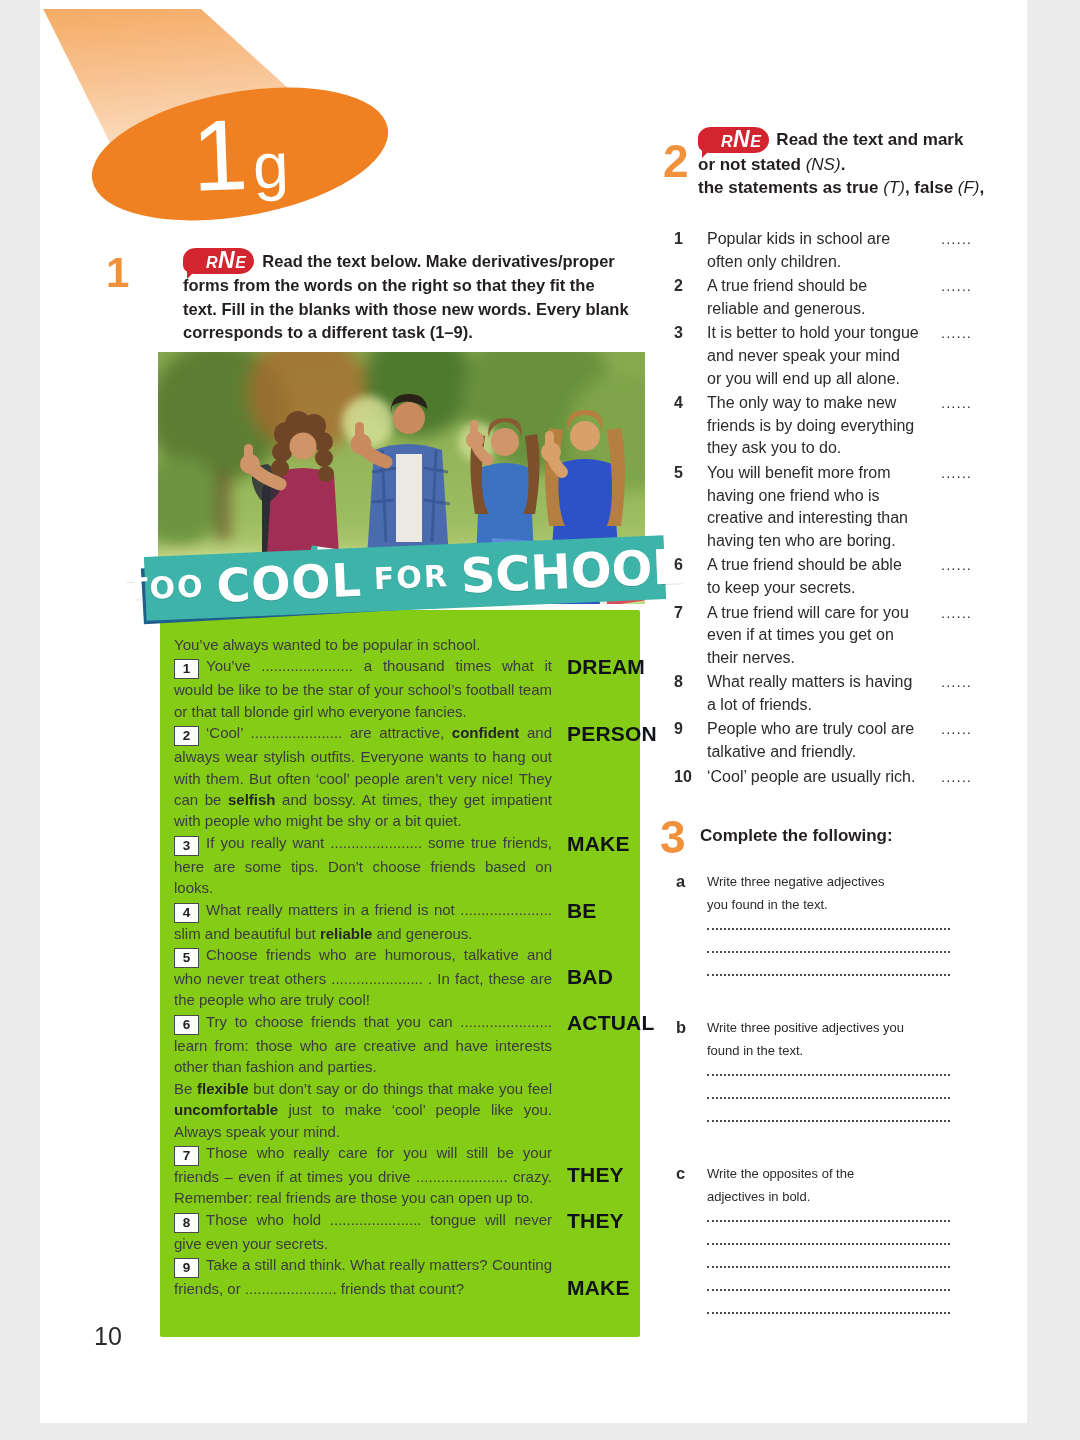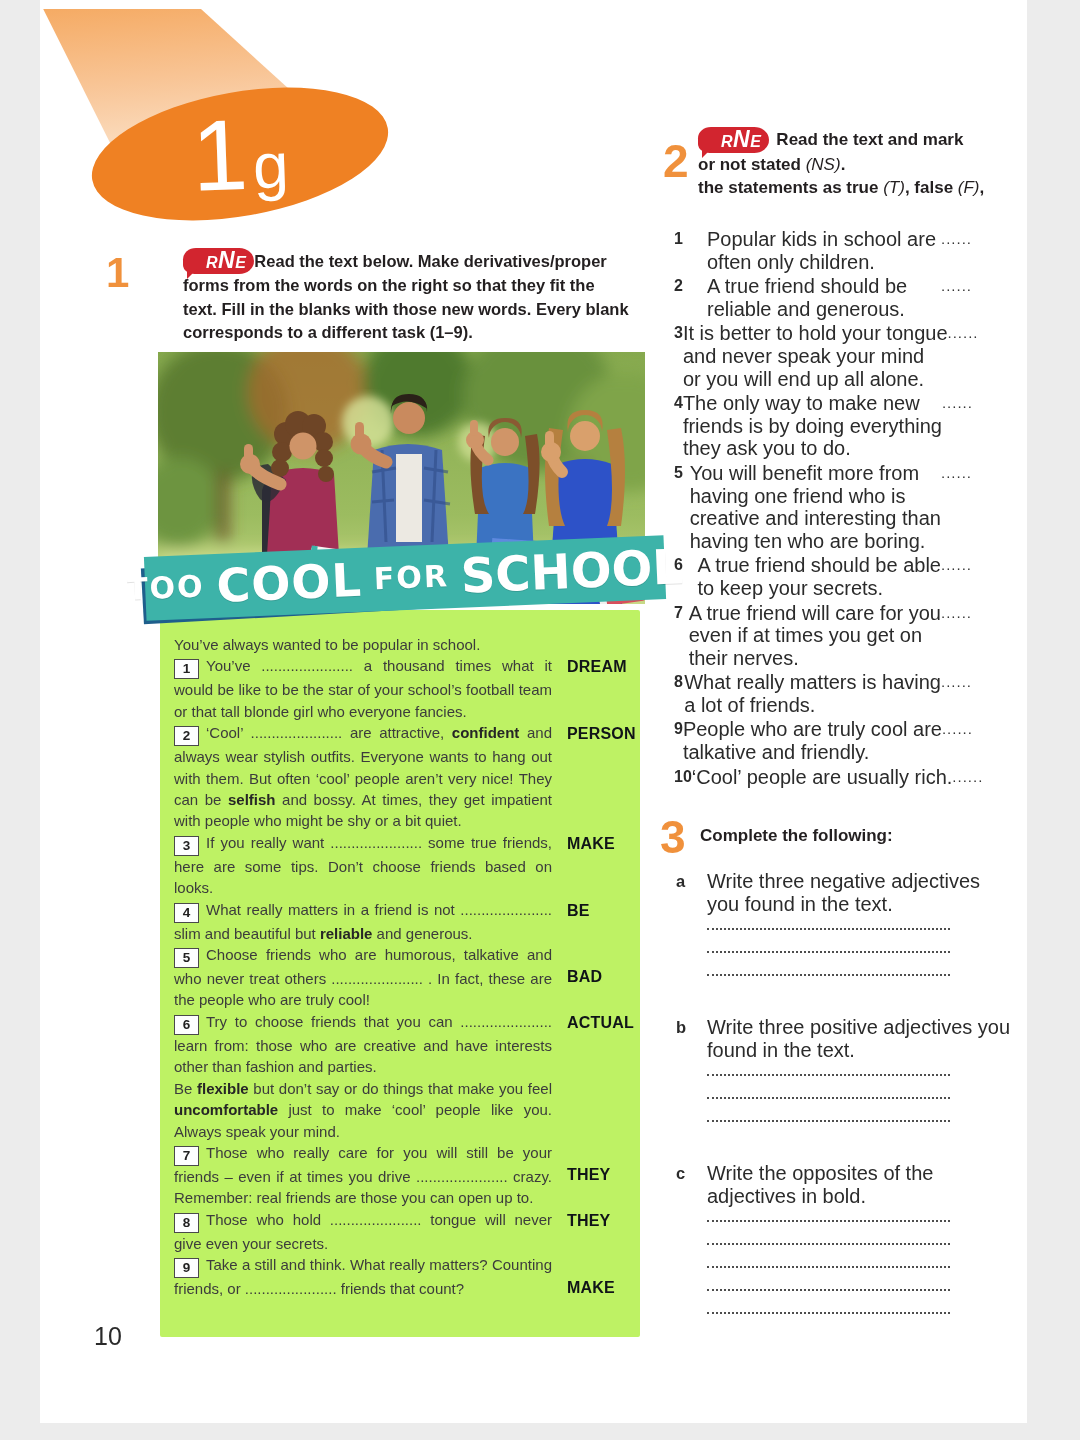--- a/index.html
+++ b/index.html
@@ -50,21 +50,21 @@
 
   .task-num{position:absolute;color:#f0913c;font-weight:bold;line-height:1;}
 
   
   .t1-num{left:66px;top:252px;font-size:42px;}
   .t1-head{
     position:absolute;left:143px;top:250px;width:470px;
     font-size:16.5px;font-weight:bold;color:#231f20;line-height:23.5px;
   }
   .t1-head .line{white-space:nowrap;}
-  .t1-head .rne{margin-top:-3px;}
+  .t1-head .rne{margin-right:8px;margin-top:-3px;}
 
   
   .photo{position:absolute;left:118px;top:352px;width:487px;height:252px;overflow:hidden;z-index:1;}
   .photo svg{display:block;}
 
   
   .banner{position:absolute;left:102px;top:540px;width:520px;height:86px;z-index:3;}
   .banner .navy{
     position:absolute;left:0;top:14px;width:99%;height:56px;background:#1f5f8c;
     transform:rotate(-3.2deg);
@@ -76,67 +76,67 @@
     color:#fff;font-weight:900;font-family:"DejaVu Sans",sans-serif;
   }
   .bw{line-height:1;text-shadow:0 1px 0 rgba(0,0,0,.12);}
   .bw.s1{font-size:30px;letter-spacing:2px;}
   .bw.s2{font-size:46px;letter-spacing:1px;}
   .bw.s3{font-size:48px;letter-spacing:0px;}
 
   
   .mint{
     position:absolute;left:120px;top:610px;width:480px;height:727px;
-    background:#bef264;z-index:2;border-radius:2px;
+    background:#84cc16;z-index:2;border-radius:2px;
   }
   .article-text{
     position:absolute;left:14px;top:24px;width:452px;
     font-size:15px;line-height:21.4px;color:#3c3c3c;
   }
   .para{position:relative;width:378px;text-align:justify;}
   .para.intro{text-align:left;}
   .numbox{
     display:inline-block;width:23px;height:18px;line-height:18px;
     border:1.5px solid #4a4a4a;background:#fdfefe;color:#222;
     font-size:13.5px;font-weight:bold;text-align:center;margin-right:7px;
     vertical-align:-2px;
   }
   .para .b{font-weight:bold;color:#262626;}
   .kw{
     position:absolute;left:393px;white-space:nowrap;
-    font-size:16px;font-weight:bold;color:#101418;letter-spacing:.2px;
+    font-size:21px;font-weight:bold;color:#101418;letter-spacing:.2px;
   }
 
   
   .t2-num{left:623px;top:138px;font-size:46px;}
   .t2-head{
     position:absolute;left:658px;top:128px;width:300px;
     font-size:17px;font-weight:bold;color:#231f20;line-height:23.5px;
   }
   .t2-head .rne{margin-right:7px;margin-top:-2px;}
   .t2-head .line{white-space:nowrap;}
   .t2-head .i{font-style:italic;font-weight:normal;}
   .statements{position:absolute;left:634px;top:228px;width:298px;}
   .st-row{display:flex;align-items:flex-start;margin-bottom:2px;}
   .st-num{width:33px;font-size:16px;font-weight:bold;color:#2b2b2b;line-height:22.6px;}
-  .st-text{font-size:20px;color:#2b2b2b;line-height:22.6px;}
+  .st-text{font-size:16px;color:#2b2b2b;line-height:22.6px;}
   .st-text div{white-space:nowrap;}
   .st-dots{margin-left:auto;font-size:15px;letter-spacing:1px;color:#333;line-height:22.6px;}
 
   
   .t3-num{left:620px;top:814px;font-size:46px;}
   .t3-title{
     position:absolute;left:660px;top:826px;
     font-size:17px;font-weight:bold;color:#231f20;
   }
   .t3-items{position:absolute;left:636px;top:870px;width:296px;}
   .t3-item{display:flex;margin-bottom:19px;}
   .t3-letter{width:31px;font-size:16.5px;font-weight:bold;color:#2b2b2b;line-height:23px;}
   .t3-body{width:252px;}
-  .t3-text{font-size:20px;color:#2b2b2b;line-height:23px;}
+  .t3-text{font-size:13px;color:#2b2b2b;line-height:23px;}
   .t3-text div{white-space:nowrap;}
   .dotlines{margin-top:12px;}
   .dotline{
     height:0;border-top:2px dotted #4d4d4d;margin-bottom:21px;width:243px;
   }
 
   .page-num{
     position:absolute;left:54px;top:1322px;font-size:25px;color:#2a2a2a;
   }
 </style>

